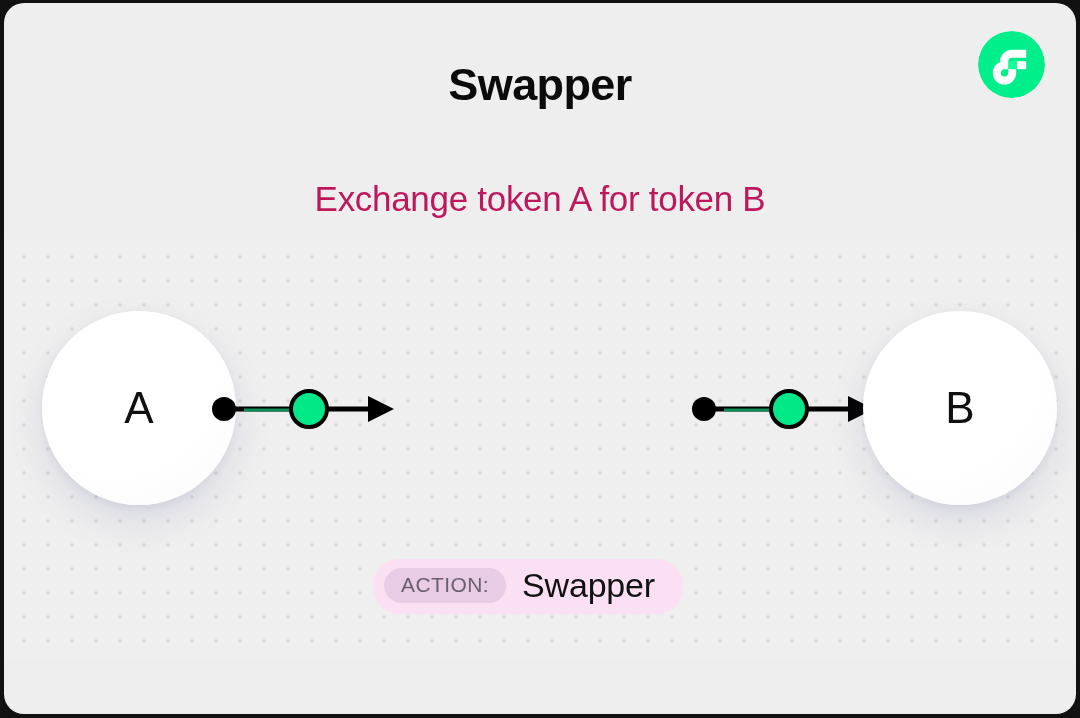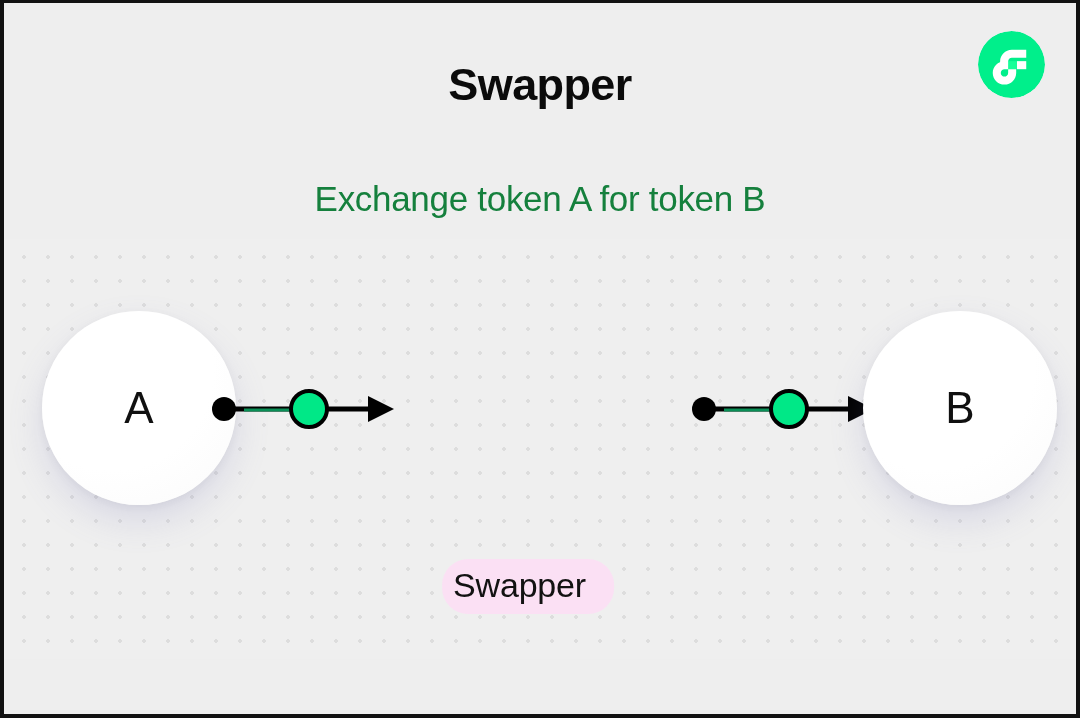--- a/index.html
+++ b/index.html
@@ -27,20 +27,21 @@
     padding: 3px 4px 4px 4px;
   }
 
   
   .canvas {
     position: relative;
     width: 100%;
     height: 100%;
     background: #eeeeee;
     overflow: hidden;
+    border-radius: 20px;
   }
 
   
   .brand-logo {
     position: absolute;
     right: 31px;
     top: 28px;
     width: 67px;
     height: 67px;
     border-radius: 50%;
@@ -60,21 +61,21 @@
   }
 
   .page-subtitle {
     position: absolute;
     left: 0; right: 0;
     top: 176px;
     text-align: center;
     font-size: 35px;
     font-weight: 400;
     letter-spacing: -0.3px;
-    color: #15803d;
+    color: #be185d;
   }
 
   
   .diagram {
     position: absolute;
     left: 0;
     top: 236px;
     width: 100%;
     height: 420px;
     background-color: #efefef;
@@ -218,17 +219,18 @@
         <circle cx="101" cy="24" r="18" fill="#00E887" stroke="#000000" stroke-width="4"></circle>
         <path d="M160 11 L186 24 L160 37 Z" fill="#000000"></path>
       </svg>
 
       <div class="token-node right">
         <span class="token-label">B</span>
       </div>
     </div>
 
     <div class="action-badge">
+      <span class="action-badge-key">ACTION:</span>
       <span class="action-badge-value">Swapper</span>
     </div>
 
   </div>
 </div>
 
 </body></html>

